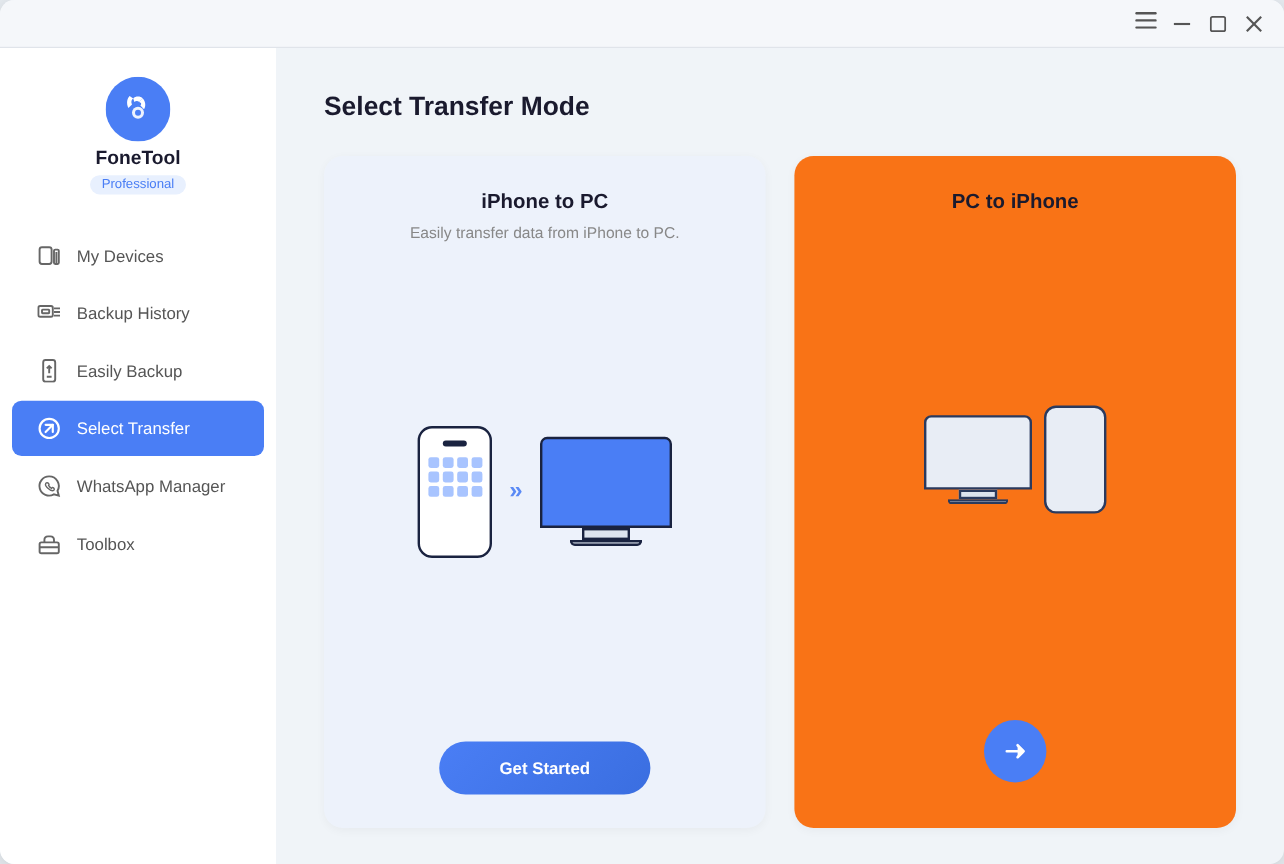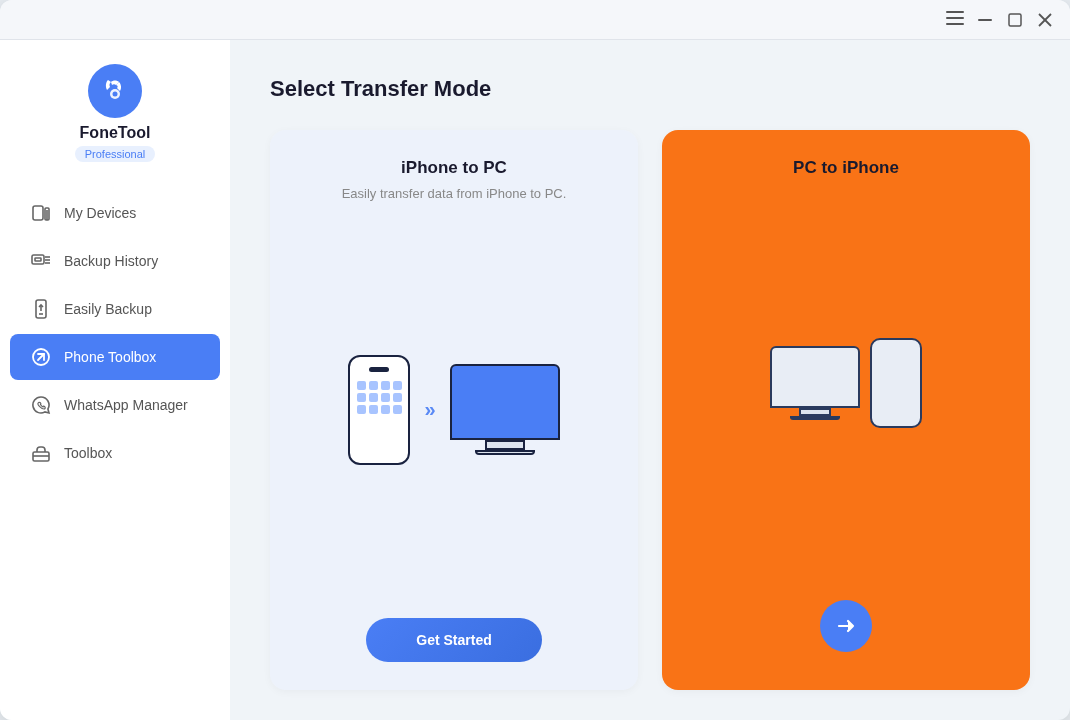--- a/index.html
+++ b/index.html
@@ -430,21 +430,21 @@
         </div>
 
         <div class="nav-item active">
           <div class="nav-icon">
             <svg width="20" height="20" viewBox="0 0 20 20" fill="none" stroke="currentColor" stroke-width="1.8">
               <circle cx="10" cy="10" r="8"></circle>
               <path d="M7 13 L13 7" stroke-linecap="round"></path>
               <path d="M7 7 L13 7 L13 13" stroke-linecap="round" stroke-linejoin="round"></path>
             </svg>
           </div>
-          <span>Phone Toolbox</span>
+          <span>Select Transfer</span>
         </div>
 
         <div class="nav-item">
           <div class="nav-icon">
             <svg width="20" height="20" viewBox="0 0 20 20" fill="none" stroke="currentColor" stroke-width="1.6">
               <path d="M10 2a8 8 0 0 1 6.93 12L18 18l-4.1-1.07A8 8 0 1 1 10 2z"></path>
               <path d="M7 8.5 C7 7.5 8 7 9 7.5 L9.5 8 C10 8.5 10 9 9.5 9.5 C10 10.5 11 11.5 12 12 C12.5 11 13 11 13.5 11.5 L14 12 C14.5 13 14 14 13 14 C10.5 14 6 9.5 7 8.5Z" stroke-width="1.2"></path>
             </svg>
           </div>
           <span>WhatsApp Manager</span>

